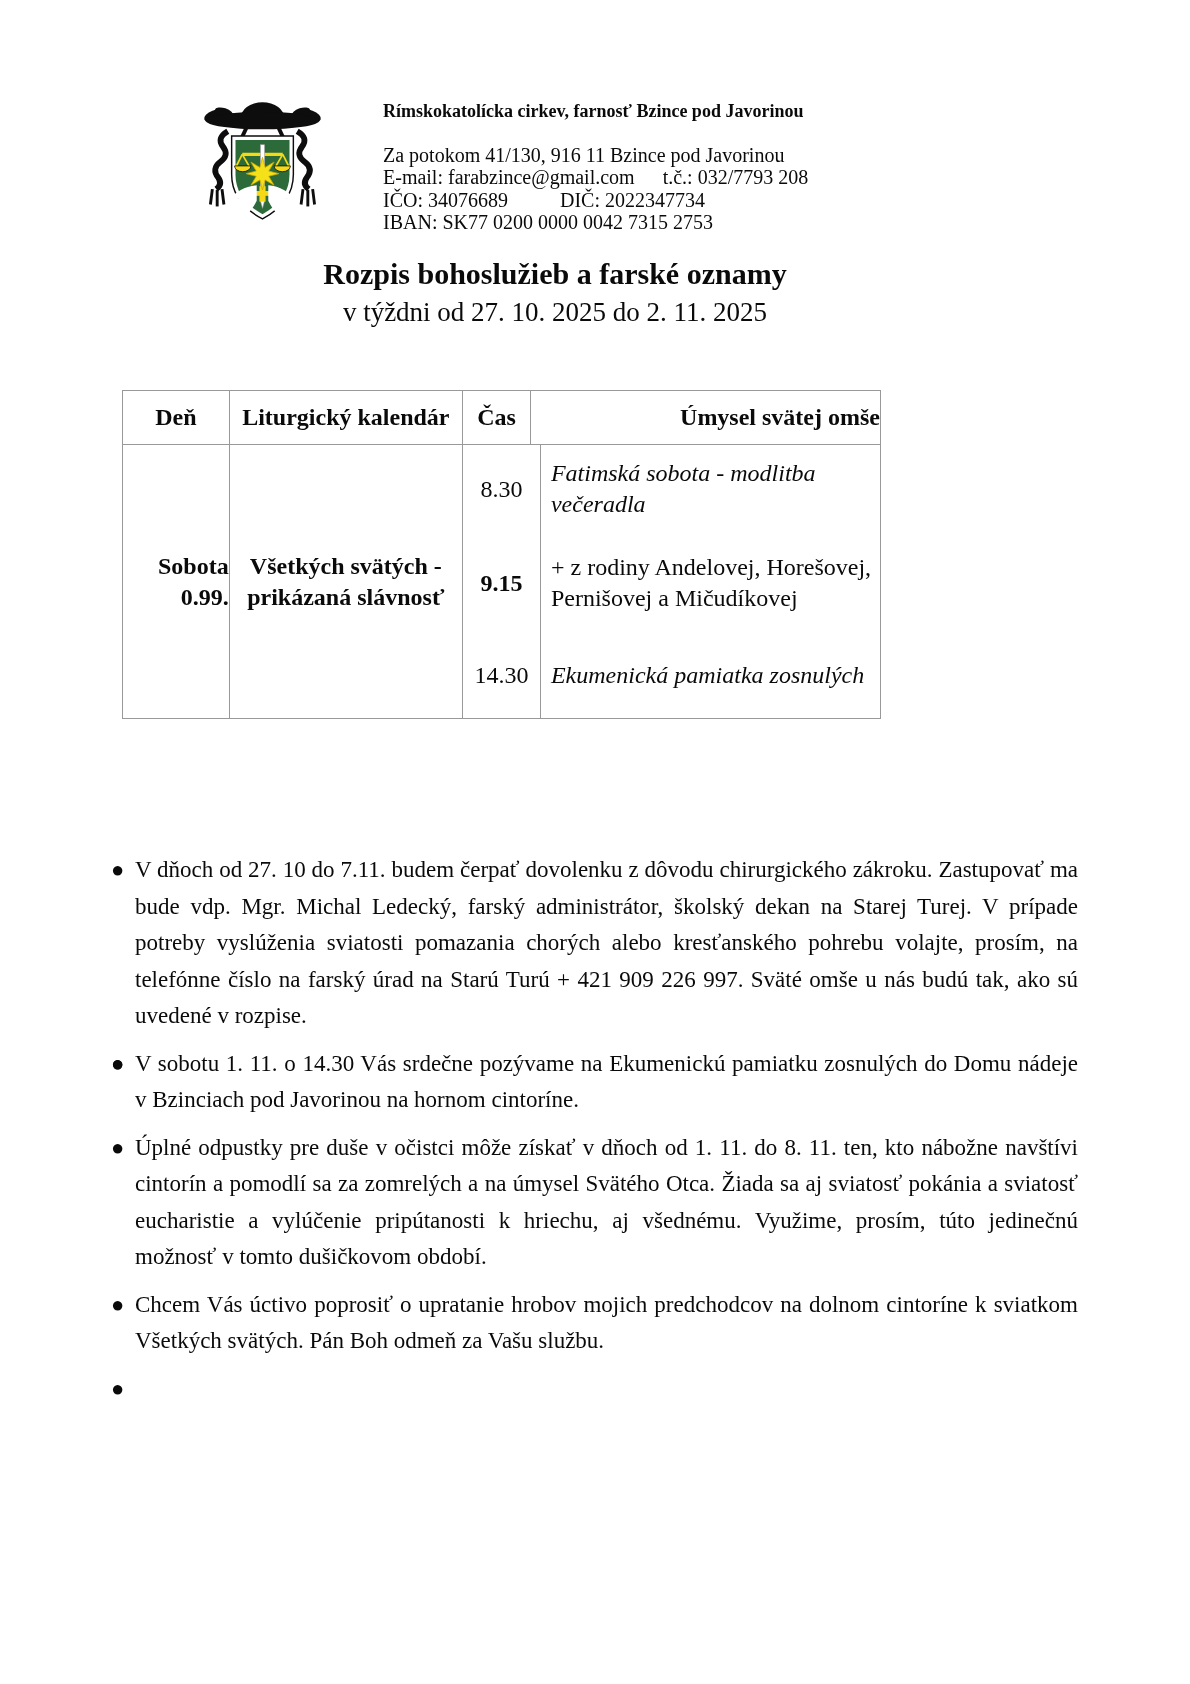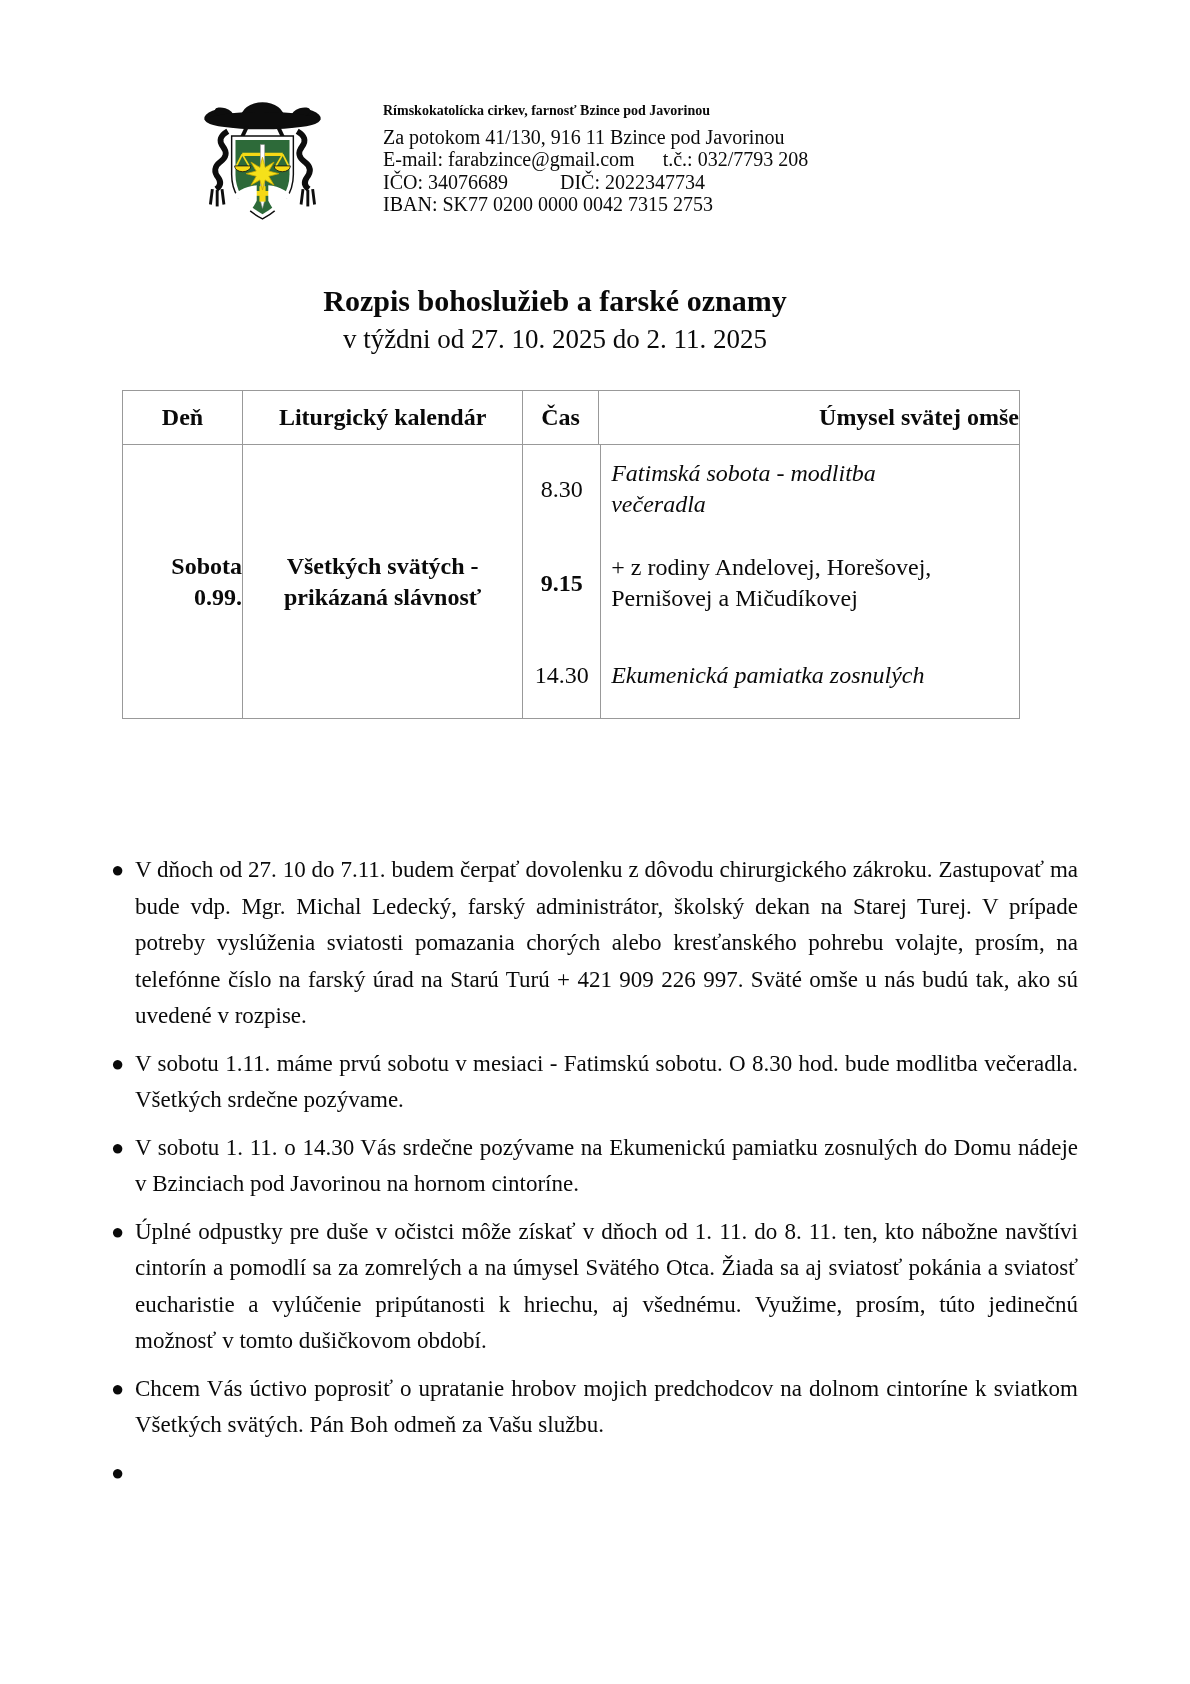--- a/index.html
+++ b/index.html
@@ -10,33 +10,33 @@
     background: #ffffff;
     color: #0a0a0a;
     font-family: "Liberation Serif", "DejaVu Serif", serif;
     overflow: hidden;
   }
 
   
   .letterhead { position:absolute; top:95px; left:0; width:1190px; }
   .crest { position:absolute; left:195px; top:0; width:135px; height:138px; }
   .lh-text { position:absolute; left:383px; top:5px; width:700px; font-size:20px; line-height:22.5px; }
-  .lh-org { font-weight:bold; font-size:14px; margin-bottom:3px; }
+  .lh-org { font-weight:bold; font-size:18px; margin-bottom:21px; }
   .lh-gap { display:inline-block; margin-left:28px; }
   .lh-gap-wide { display:inline-block; margin-left:52px; }
 
   
-  .title-block { position:absolute; top:284px; left:85px; width:940px; text-align:center; }
+  .title-block { position:absolute; top:257px; left:85px; width:940px; text-align:center; }
   .doc-title { font-size:30px; font-weight:bold; line-height:34px; }
   .doc-subtitle { font-size:27px; line-height:34px; margin-top:4px; }
 
   
   table.schedule {
     position:absolute; top:390px; left:122px;
-    width:898px; border-collapse:collapse;
+    width:759px; border-collapse:collapse;
     font-size:24px;
   }
   table.schedule th, table.schedule td {
     border:1.5px solid #999999;
     padding:0;
     vertical-align:middle;
   }
   th.h-day, th.h-cal, th.h-time { text-align:center; font-weight:bold; height:53px; }
   th.h-int { text-align:right; font-weight:bold; padding-left:10px; height:53px; }
   td.day-cell { text-align:right; font-weight:bold; line-height:31px; }
@@ -187,20 +187,20 @@
               <div class="intention it">Ekumenická pamiatka zosnulých</div>
             </div>
           </div>
         </td>
       </tr>
     </tbody>
   </table>
 
   <ul class="announcements">
     <li><span class="dot">●</span><span>V dňoch od 27. 10 do 7.11. budem čerpať dovolenku z dôvodu chirurgického zákroku. Zastupovať ma bude vdp. Mgr. Michal Ledecký, farský administrátor, školský dekan na Starej Turej. V prípade potreby vyslúženia sviatosti pomazania chorých alebo kresťanského pohrebu volajte, prosím, na telefónne číslo na farský úrad na Starú Turú + 421 909 226 997. Sväté omše u nás budú tak, ako sú uvedené v rozpise.</span></li>
-    <li><span class="dot">●</span><span>V sobotu 1.11. máme prvú sobotu v mesiaci - Fatimskú sobotu. O 8.30 hod. bude modlitba večeradla. Všetkých srdečne pozývame.</span></li>
+    <li><span class="dot">●</span></li>
     <li><span class="dot">●</span><span>V sobotu 1. 11. o 14.30 Vás srdečne pozývame na Ekumenickú pamiatku zosnulých do Domu nádeje v Bzinciach pod Javorinou na hornom cintoríne.</span></li>
     <li><span class="dot">●</span><span>Úplné odpustky pre duše v očistci môže získať v dňoch od 1. 11. do 8. 11. ten, kto nábožne navštívi cintorín a pomodlí sa za zomrelých a na úmysel Svätého Otca. Žiada sa aj sviatosť pokánia a sviatosť eucharistie a vylúčenie pripútanosti k hriechu, aj všednému. Využime, prosím, túto jedinečnú možnosť v tomto dušičkovom období.</span></li>
     <li><span class="dot">●</span><span>Chcem Vás úctivo poprosiť o upratanie hrobov mojich predchodcov na dolnom cintoríne k sviatkom Všetkých svätých. Pán Boh odmeň za Vašu službu.</span></li>
     <li><span class="dot">●</span></li>
   </ul>
 
 </div>
 
 </body></html>

